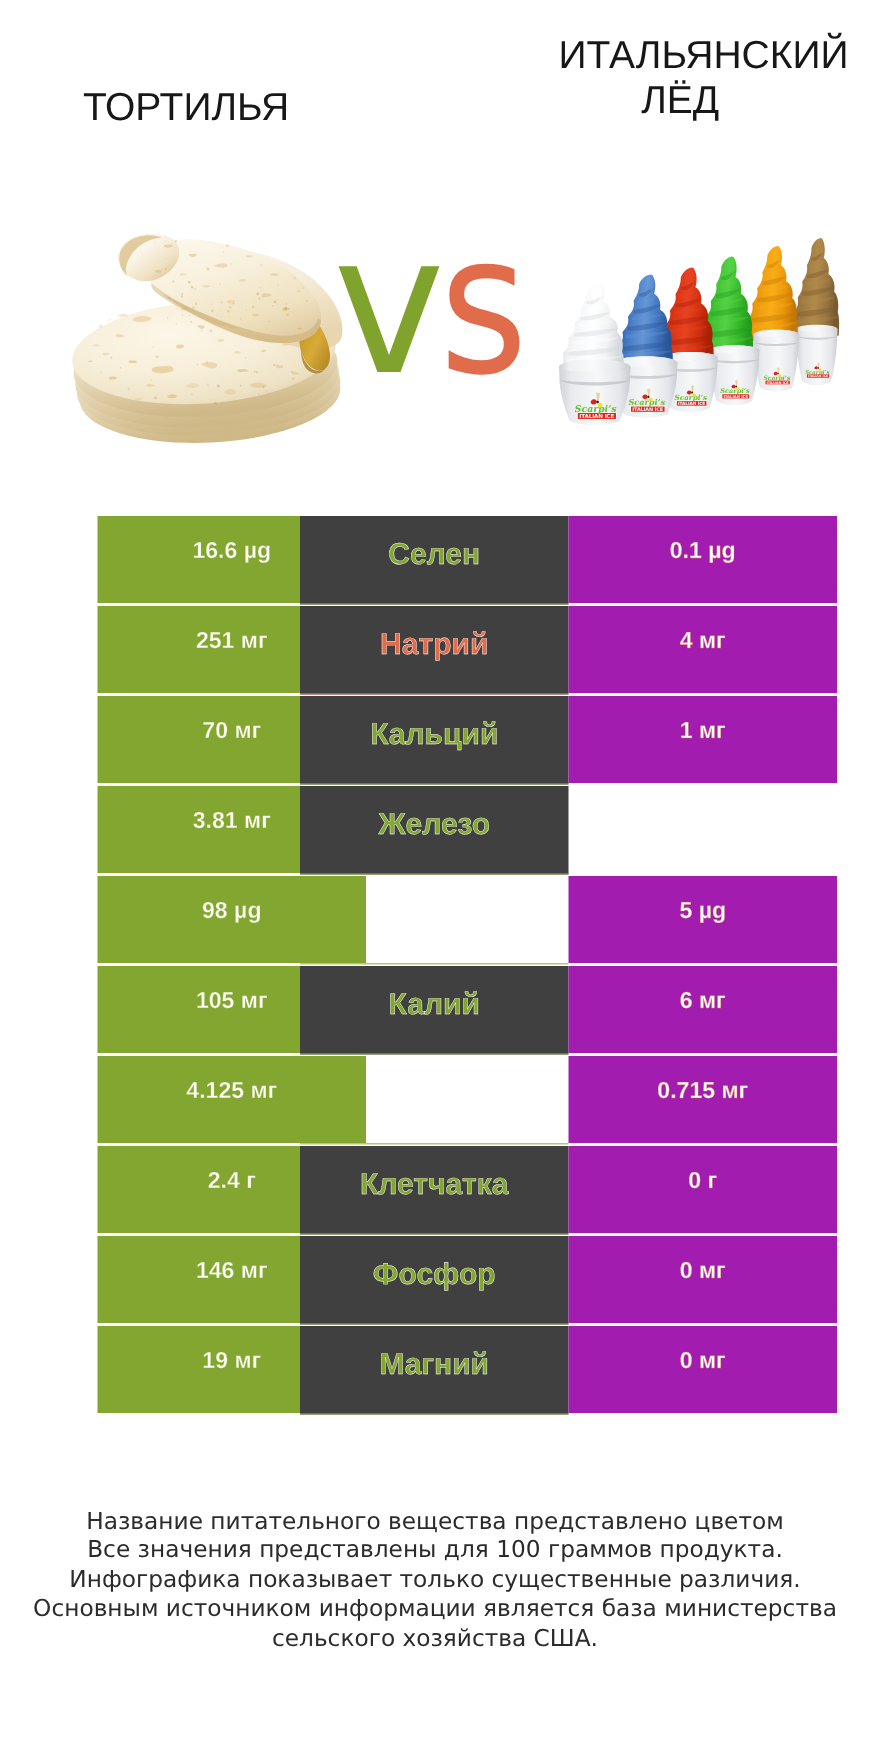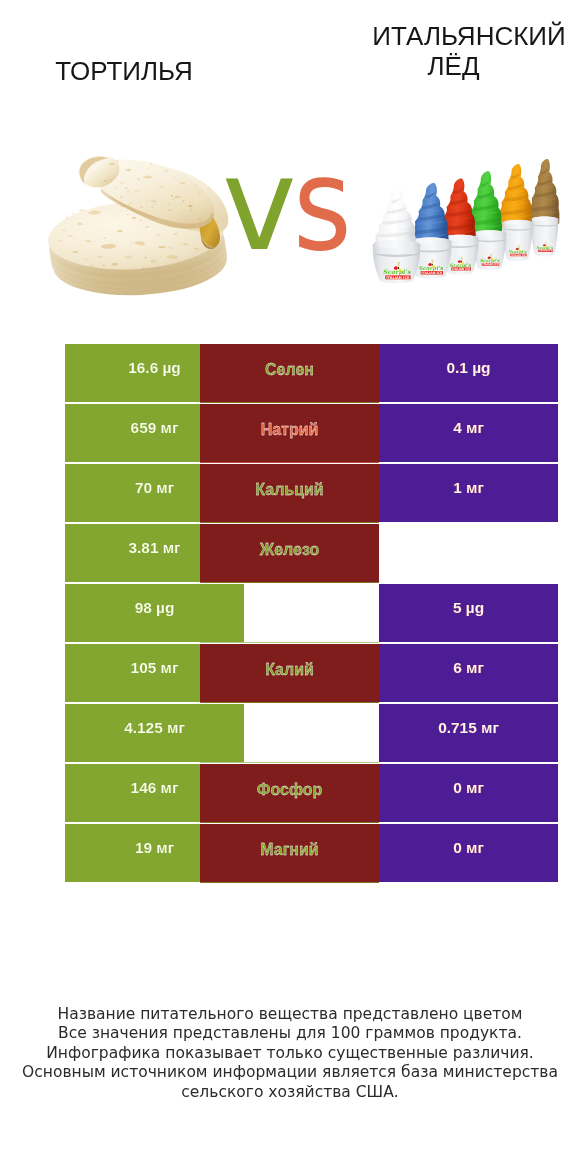--- a/index.html
+++ b/index.html
@@ -39,24 +39,24 @@
   .table { position:absolute; left:21px; top:343.8px; width:537px; }
   .row { position:relative; height:58.3px; margin-bottom:1.7px; }
   .cell {
     position:absolute; top:0; height:58.3px;
     display:flex; align-items:center; justify-content:center;
     font-size:15.4px; line-height:1;
     padding-bottom:10px;
   }
   .cell-left  { left:0;     width:179px; background:#82a62f; color:#fdfff4; font-weight:bold;margin-left:44px;
                 -webkit-text-stroke:0.2px #82a62f; }
-  .cell-mid   { left:179px; width:179px; background:#7f1d1d; font-weight:bold; font-size:16px;
+  .cell-mid   { left:179px; width:179px; background:#404040; font-weight:bold; font-size:20px;
                 height:59.3px; padding-bottom:7px;
                 -webkit-text-stroke:0.28px #ffffff; }
-  .cell-right { left:358px; width:179px; background:#4c1d95; color:#fffaf6; font-weight:bold;
+  .cell-right { left:358px; width:179px; background:#a21caf; color:#fffaf6; font-weight:bold;
                 -webkit-text-stroke:0.2px #e06c4c; }
   .mid-rule { position:absolute; left:179px; width:179px; height:1.3px; opacity:0.62; }
 
   
   .footer {
     position:absolute; left:0; top:1005px; width:580px;
     text-align:center; font-family:"DejaVu Sans", sans-serif;
     font-size:15.5px; line-height:19.4px; color:#2b2b2b;
     white-space:nowrap;
   }
@@ -587,21 +587,21 @@
   </div>
 
   <div class="table" id="table">
       <div class="row">
         <div class="cell cell-left">16.6 µg</div>
         <div class="cell cell-mid" style="color:#82a62f">Селен</div>
         <div class="mid-rule" style="background:#82a62f;top:58.3px"></div>
         <div class="cell cell-right">0.1 µg</div>
       </div>
       <div class="row">
-        <div class="cell cell-left">659 мг</div>
+        <div class="cell cell-left">251 мг</div>
         <div class="cell cell-mid" style="color:#e06c4c">Натрий</div>
         <div class="mid-rule" style="background:#e06c4c;top:58.3px"></div>
         <div class="cell cell-right">4 мг</div>
       </div>
       <div class="row">
         <div class="cell cell-left">70 мг</div>
         <div class="cell cell-mid" style="color:#82a62f">Кальций</div>
         <div class="mid-rule" style="background:#82a62f;top:58.3px"></div>
         <div class="cell cell-right">1 мг</div>
       </div>
@@ -618,20 +618,26 @@
       <div class="row">
         <div class="cell cell-left">105 мг</div>
         <div class="cell cell-mid" style="color:#82a62f">Калий</div>
         <div class="mid-rule" style="background:#82a62f;top:58.3px"></div>
         <div class="cell cell-right">6 мг</div>
       </div>
       <div class="row">
         <div class="cell cell-left">4.125 мг</div>
         <div class="mid-rule" style="background:#82a62f;top:58.3px"></div>
         <div class="cell cell-right">0.715 мг</div>
+      </div>
+      <div class="row">
+        <div class="cell cell-left">2.4 г</div>
+        <div class="cell cell-mid" style="color:#82a62f">Клетчатка</div>
+        <div class="mid-rule" style="background:#82a62f;top:58.3px"></div>
+        <div class="cell cell-right">0 г</div>
       </div>
       <div class="row">
         <div class="cell cell-left">146 мг</div>
         <div class="cell cell-mid" style="color:#82a62f">Фосфор</div>
         <div class="mid-rule" style="background:#82a62f;top:58.3px"></div>
         <div class="cell cell-right">0 мг</div>
       </div>
       <div class="row">
         <div class="cell cell-left">19 мг</div>
         <div class="cell cell-mid" style="color:#82a62f">Магний</div>

